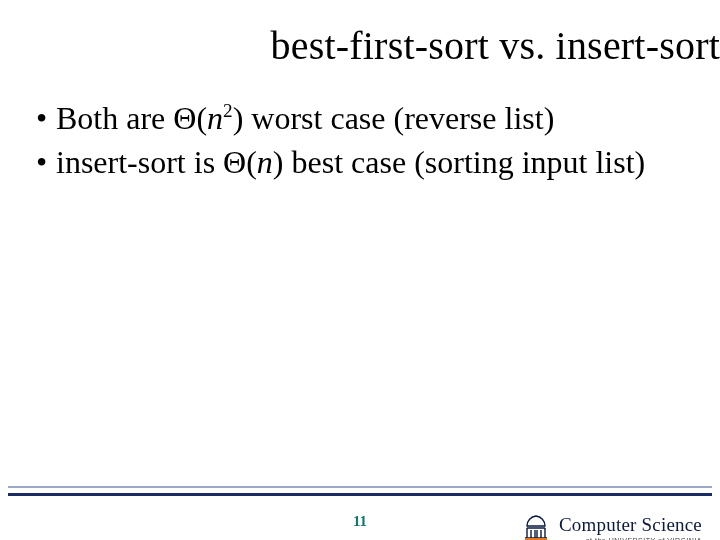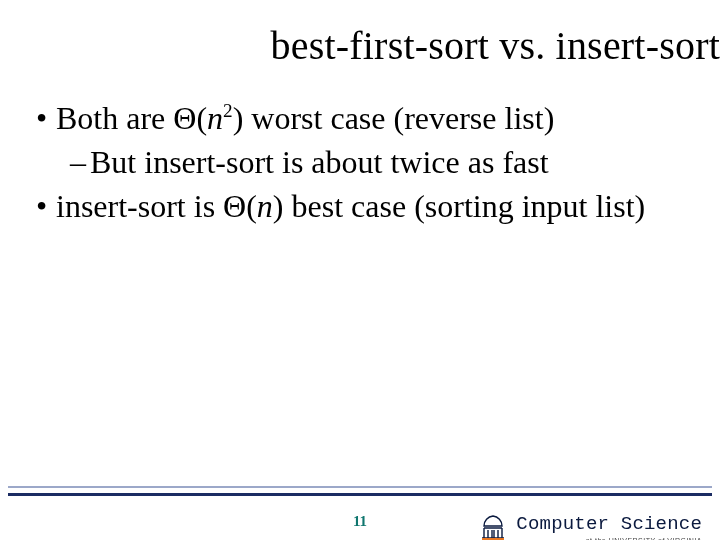--- a/index.html
+++ b/index.html
@@ -11,38 +11,35 @@
     .b1::before { content: "•"; position: absolute; left: 0; top: 0; }
     .s1 { position: relative; padding-left: 54px; margin-top: 2px; margin-bottom: 2px; }
     .s1::before { content: "–"; position: absolute; left: 34px; top: 0; }
     .ital { font-style: italic; font-family: "Times New Roman", Times, serif; }
     sup { font-size: 0.6em; vertical-align: super; line-height: 0; }
     .hr1 { position: absolute; left: 8px; right: 8px; bottom: 74px; height: 2px; background: #9ca8c9; }
     .hr2 { position: absolute; left: 8px; right: 8px; bottom: 66px; height: 3px; background: #1b2c63; }
     .pagenum { position: absolute; left: 0; right: 0; bottom: 32px; text-align: center; font-family: Georgia, "Times New Roman", serif; font-weight: bold; font-size: 15px; color: #0f766e; }
     .logo { position: absolute; right: 18px; bottom: 16px; display: flex; align-items: center; gap: 8px; }
     .logo-text { display: flex; flex-direction: column; line-height: 1; }
-    .logo-cs { font-family: Liberation Mono, monospace; font-size: 19px; color: #0b1a3f; letter-spacing: 0.2px; }
+    .logo-cs { font-family: Liberation Serif, serif; font-size: 19px; color: #0b1a3f; letter-spacing: 0.2px; }
     .logo-uva { font-family: Arial, sans-serif; font-size: 7px; color: #444; letter-spacing: 0.5px; margin-top: 3px; text-align: right; }
   </style>
 </head>
 <body>
 
 <div class="slide">
   <h1 class="title">best-first-sort vs. insert-sort</h1>
 
   <div class="body">
 
     <div class="b1">
       <span>Both are </span><span>Θ(</span><span class="ital">n</span><sup>2</sup><span>) worst case (reverse list)</span>
     </div>
 
-    <div class="s1">
-      <span>But insert-sort is about twice as fast</span>
-    </div>
 
     <div class="b1">
       <span>insert-sort is </span><span>Θ(</span><span class="ital">n</span><sup></sup><span>) best case (sorting input list)</span>
     </div>
 
   </div>
 
   <div class="hr1"></div>
   <div class="hr2"></div>
 

